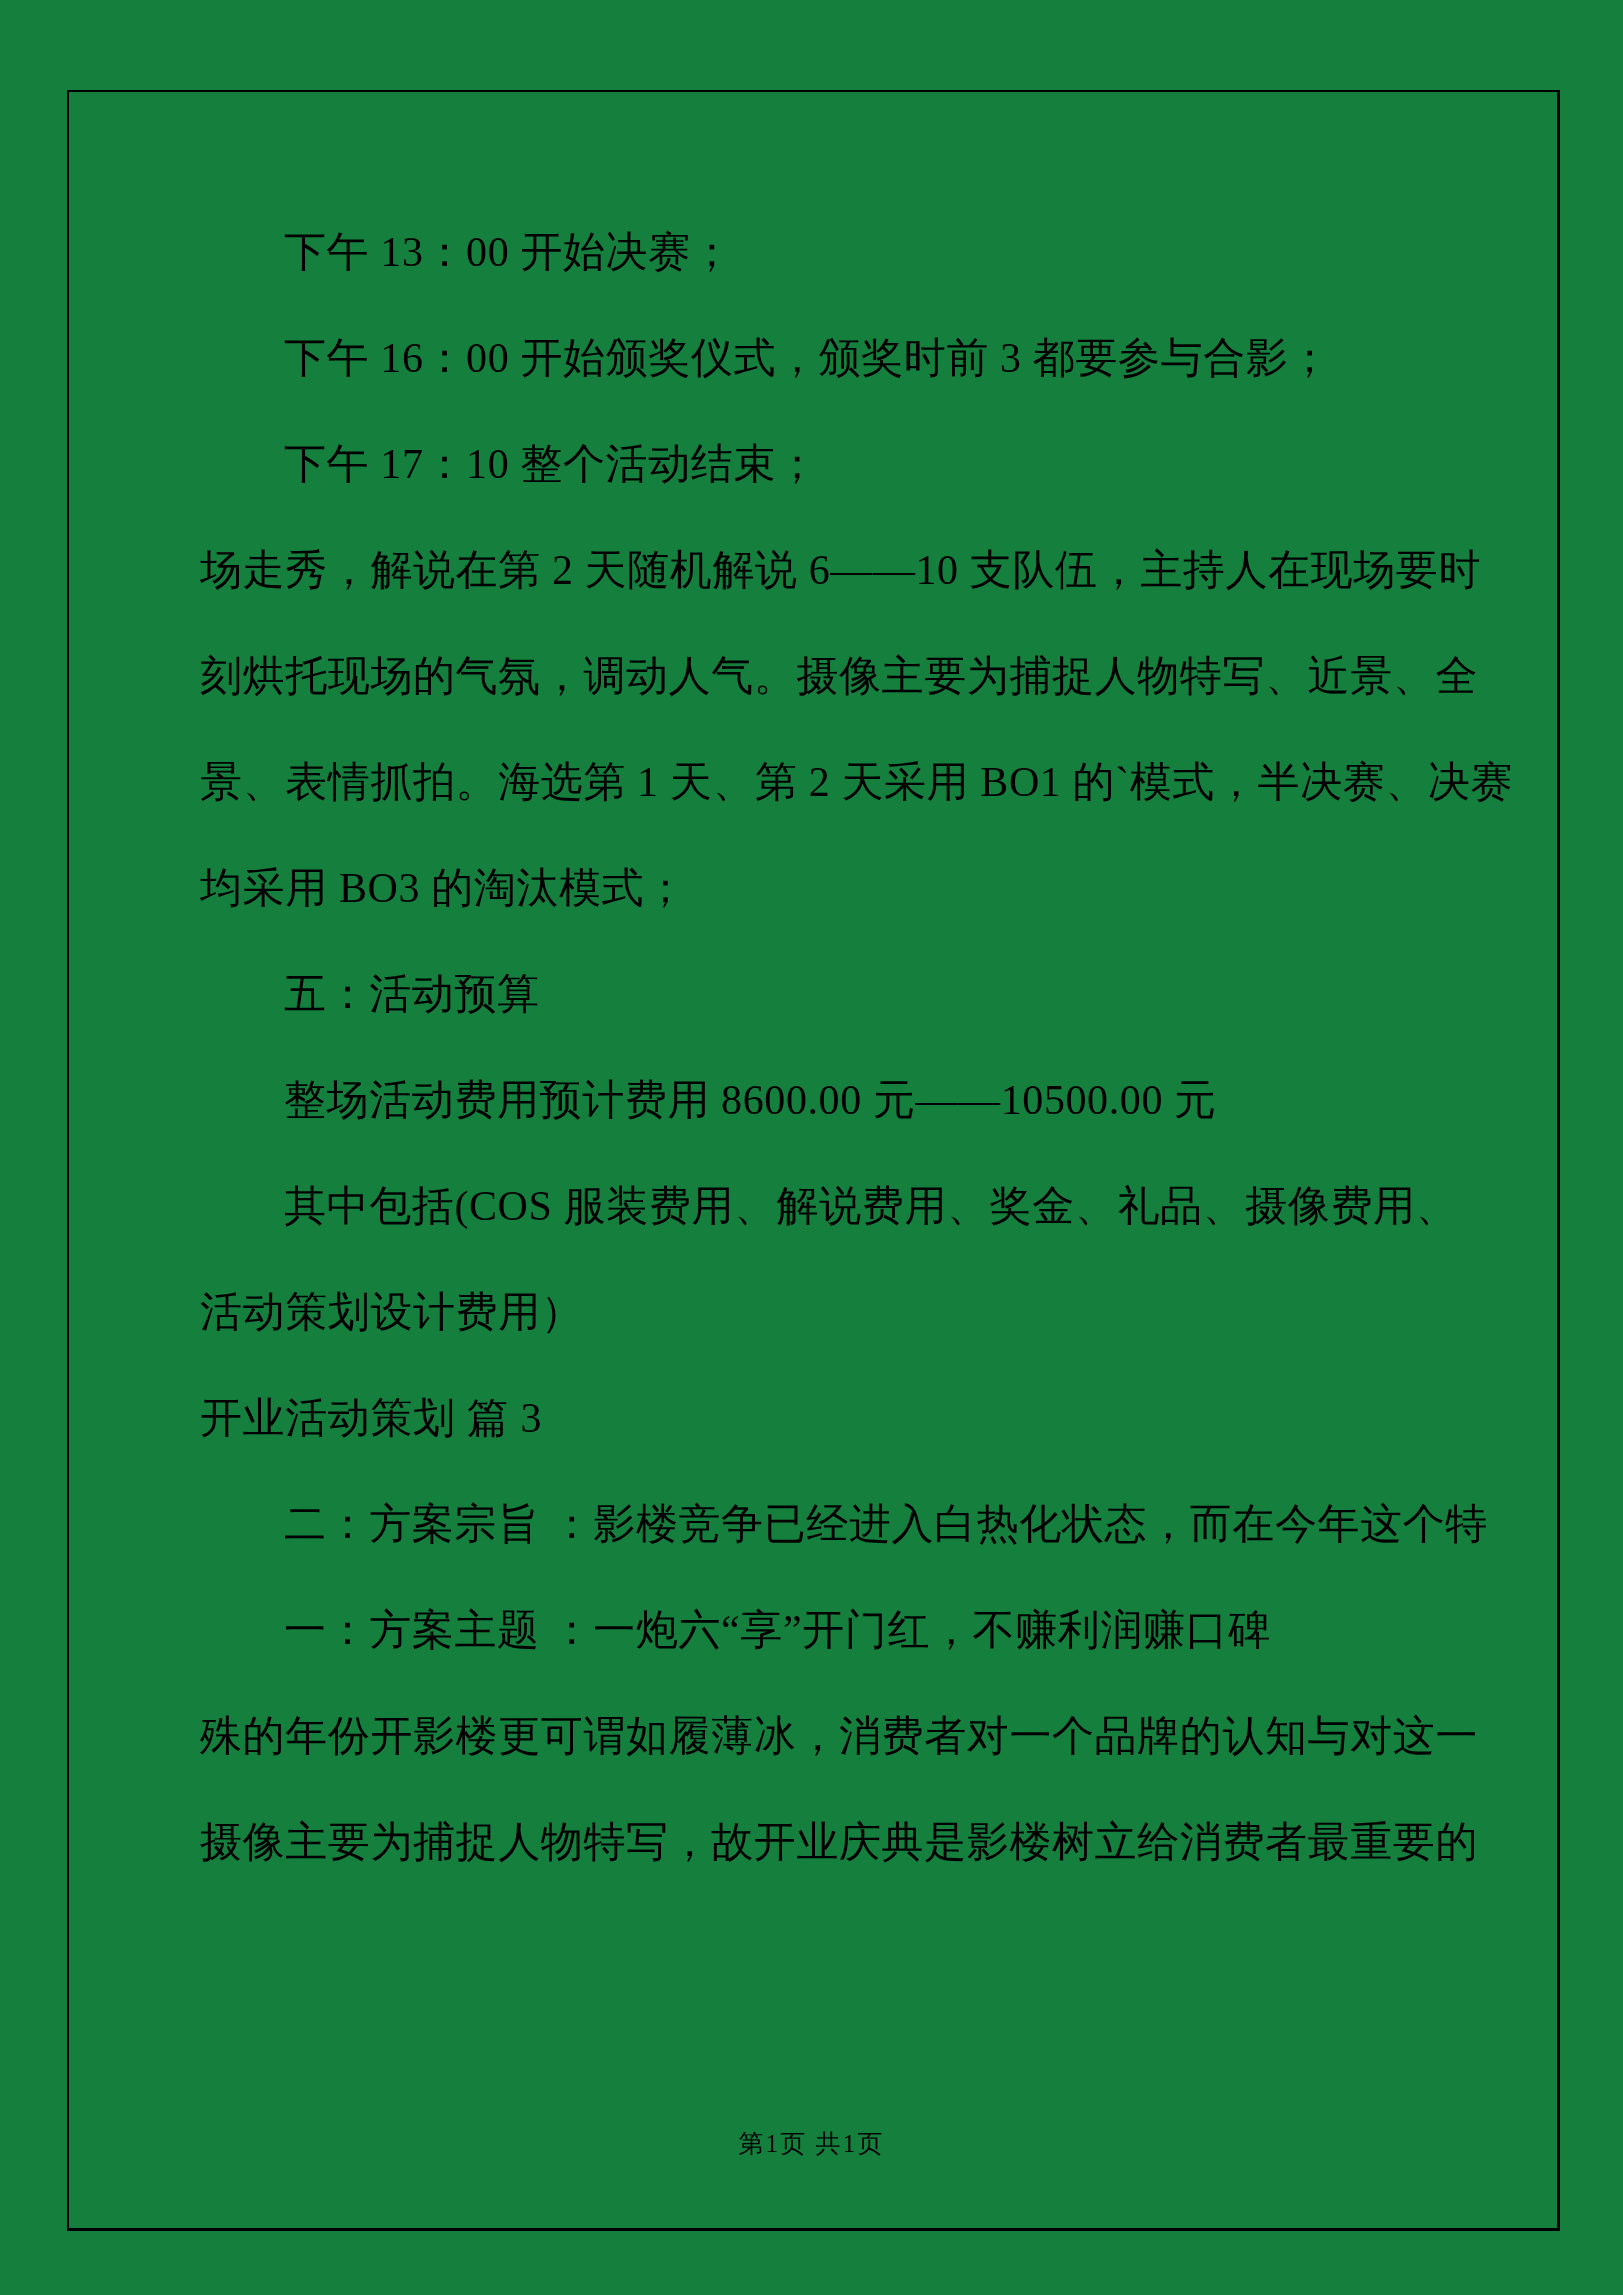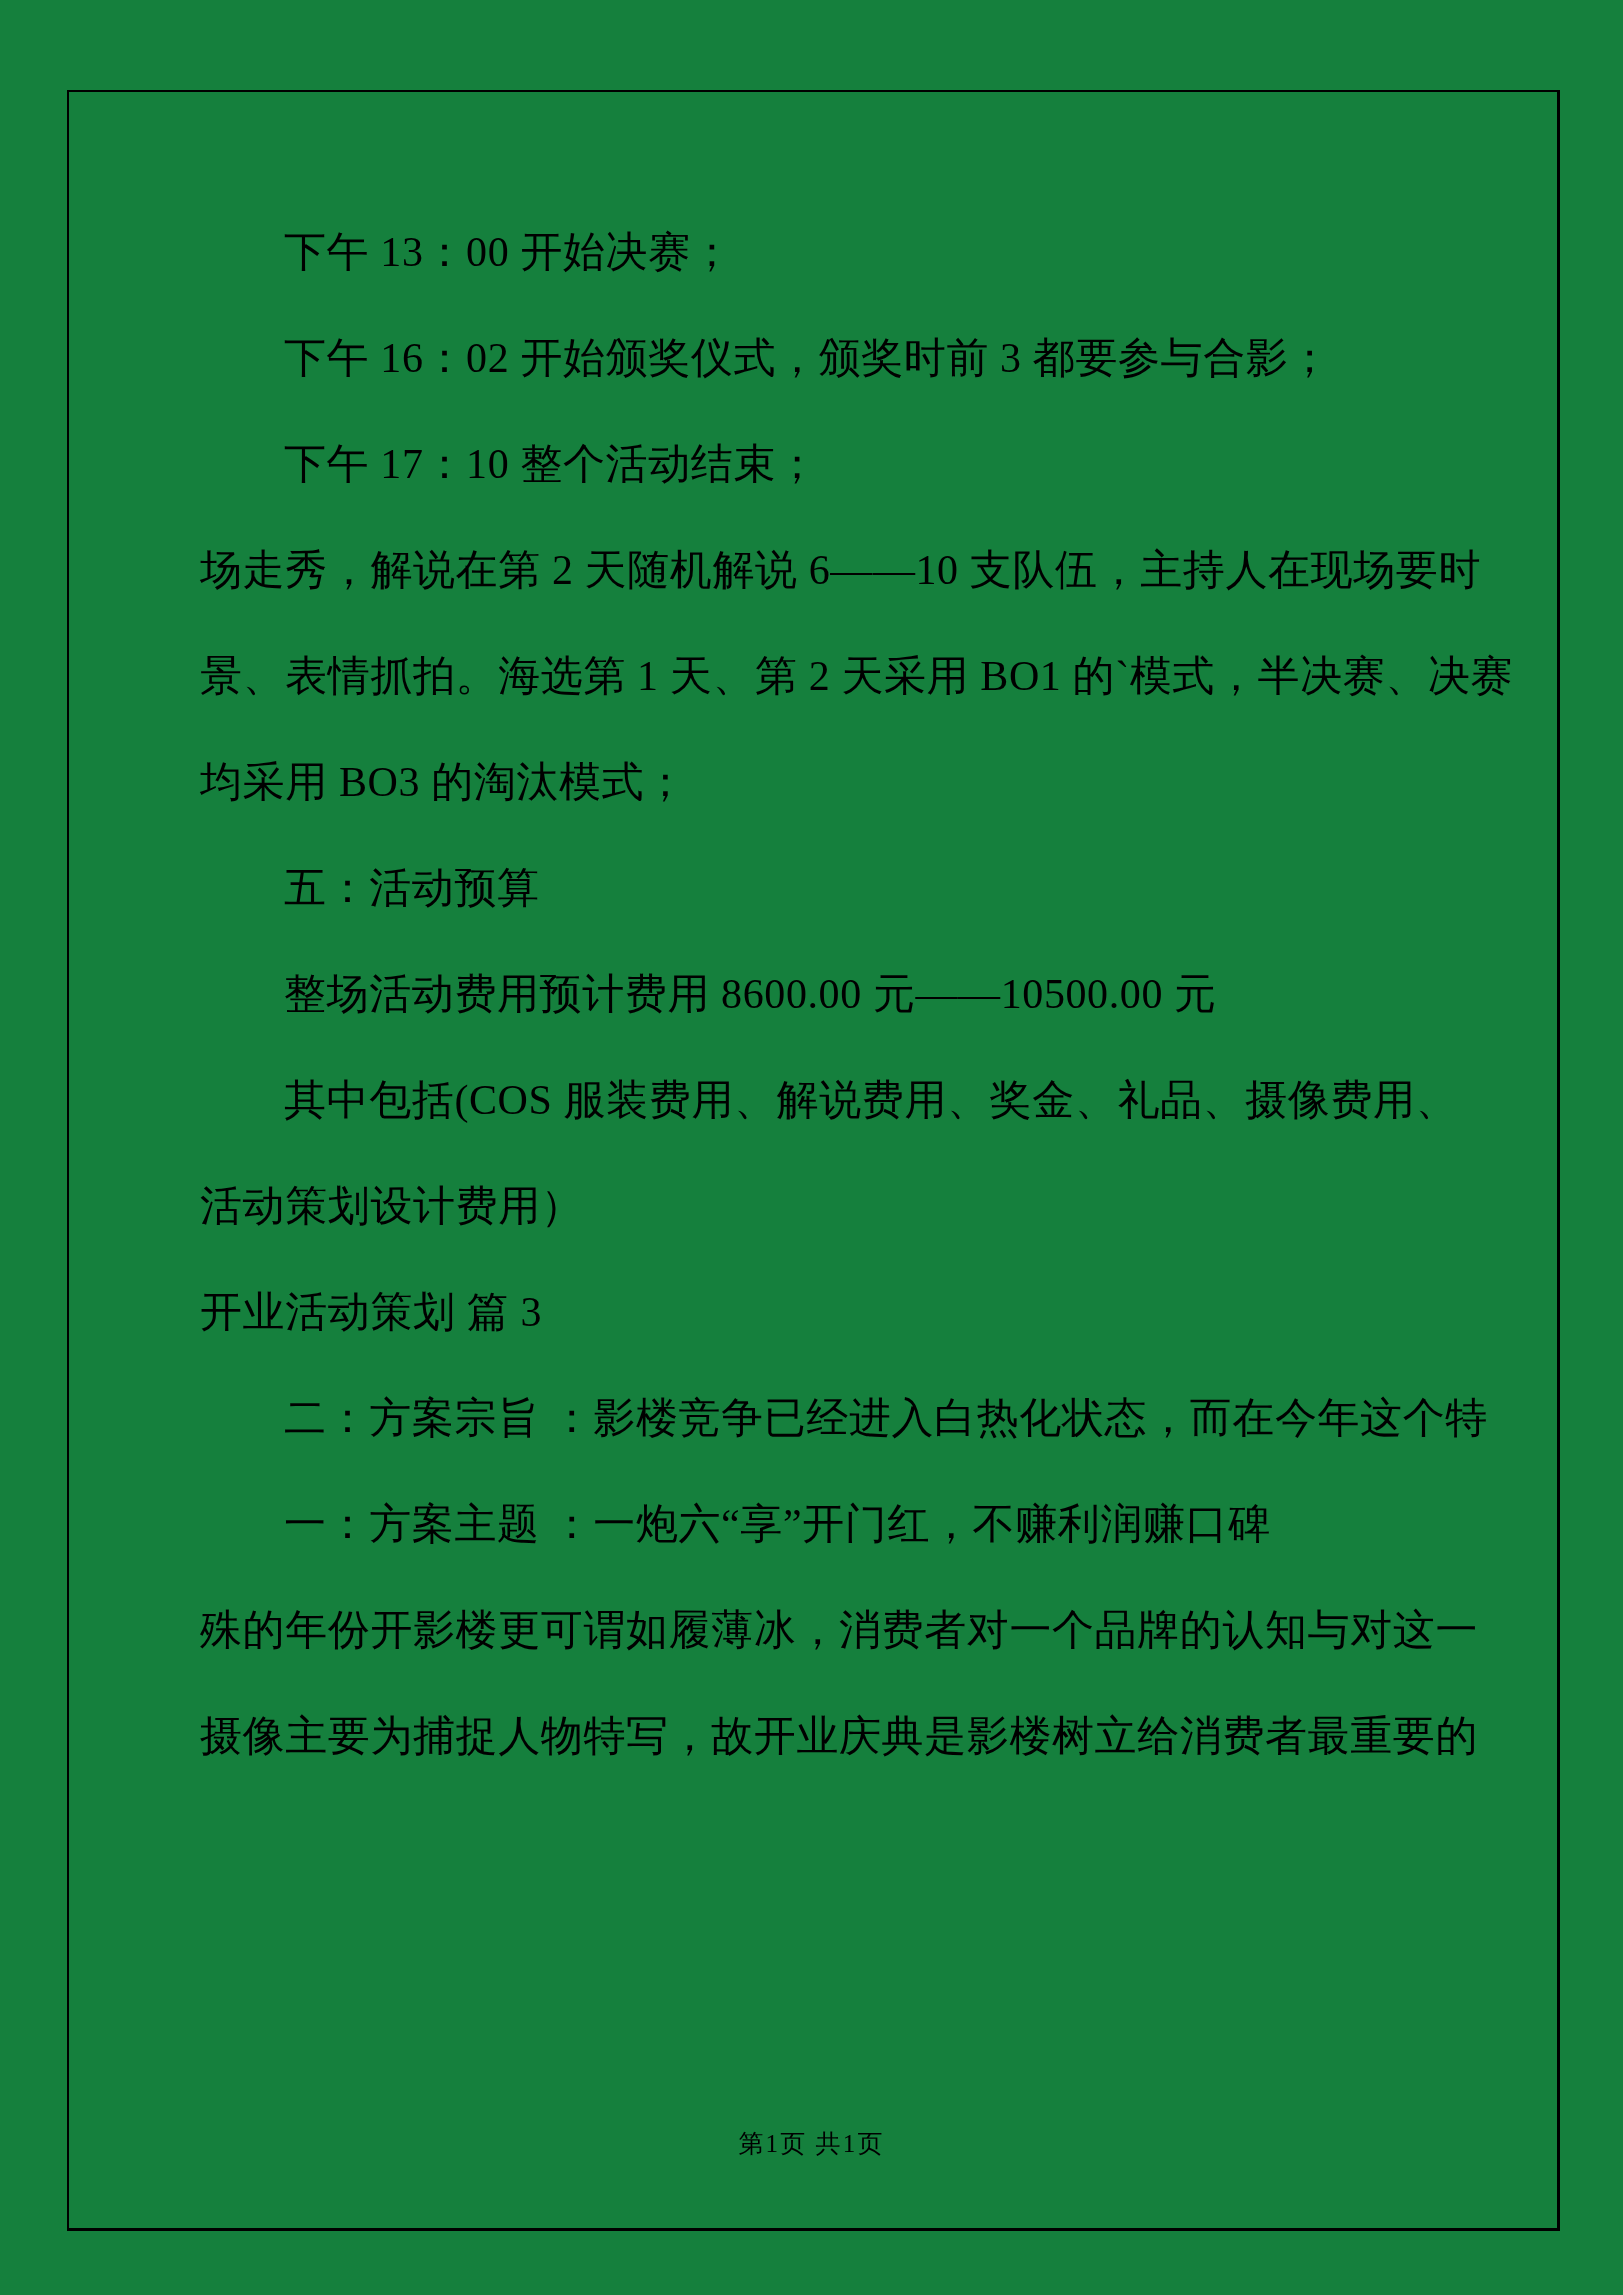--- a/index.html
+++ b/index.html
@@ -71,23 +71,24 @@
 </style>
 </head>
 <body>
 
 <div class="page">
 
   <div class="frame"></div>
 
   <div class="doc-body">
       <div class="line indent">下午 13：00 开始决赛；</div>
-      <div class="line indent">下午 16：02 开始颁奖仪式，颁奖时前 3 都要参与合影；</div>
+      <div class="line indent">下午 16：00 开始颁奖仪式，颁奖时前 3 都要参与合影；</div>
       <div class="line indent">下午 17：10 整个活动结束；</div>
       <div class="line">场走秀，解说在第 2 天随机解说 6——10 支队伍，主持人在现场要时</div>
+      <div class="line">刻烘托现场的气氛，调动人气。摄像主要为捕捉人物特写、近景、全</div>
       <div class="line">景、表情抓拍。海选第 1 天、第 2 天采用 BO1 的`模式，半决赛、决赛</div>
       <div class="line">均采用 BO3 的淘汰模式；</div>
       <div class="line indent">五：活动预算</div>
       <div class="line indent">整场活动费用预计费用 8600.00 元——10500.00 元</div>
       <div class="line indent">其中包括(COS 服装费用、解说费用、奖金、礼品、摄像费用、</div>
       <div class="line">活动策划设计费用）</div>
       <div class="line">开业活动策划 篇 3</div>
       <div class="line indent">二：方案宗旨 ：影楼竞争已经进入白热化状态，而在今年这个特</div>
       <div class="line indent">一：方案主题 ：一炮六“享”开门红，不赚利润赚口碑</div>
       <div class="line">殊的年份开影楼更可谓如履薄冰，消费者对一个品牌的认知与对这一</div>

